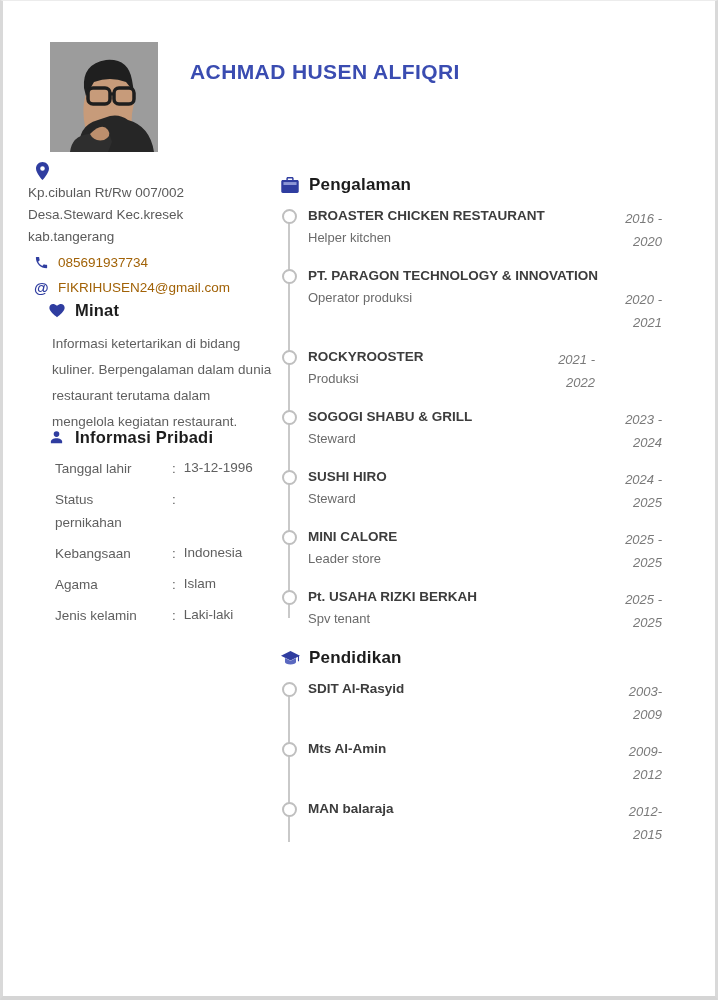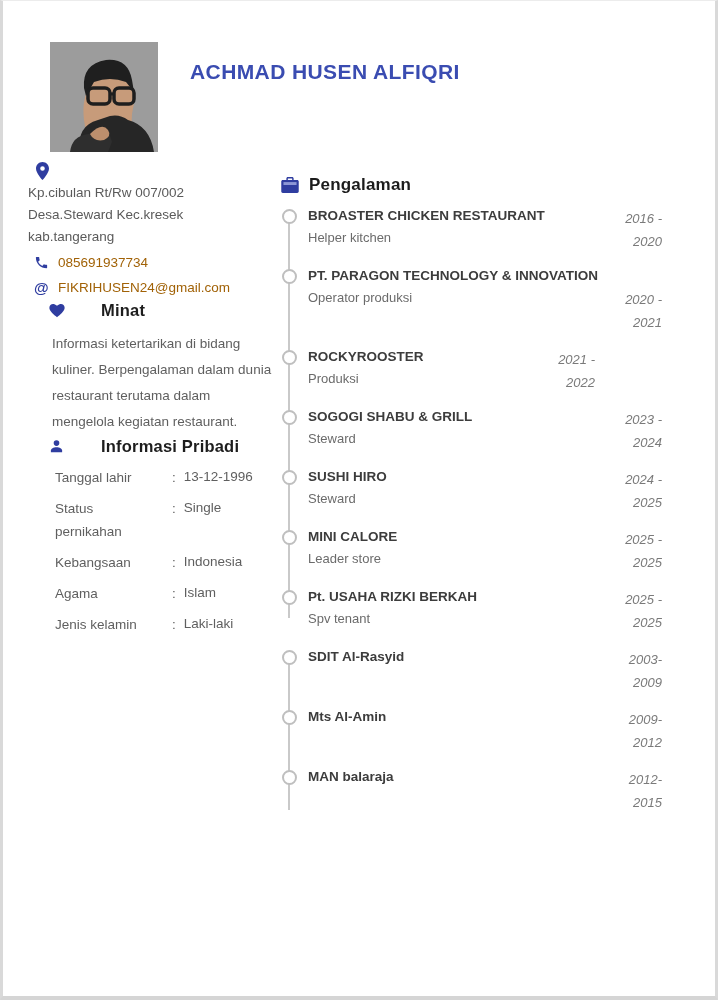--- a/index.html
+++ b/index.html
@@ -28,23 +28,23 @@
   
   .contact-block { position:absolute; left:28px; top:162px; width:230px; }
   .pin-wrap { margin-left:8px; height:20px; }
   .addr-line { font-size:13.5px; line-height:22px; color:#5a5a5a; }
   .icon-row { display:flex; align-items:center; margin-top:4px; height:21px; }
   .icon-row .ic { width:16px; margin-left:6px; margin-right:8px; flex:0 0 auto; display:flex; align-items:center; }
   .icon-row .txt { font-size:13.5px; color:#a16207; }
   .at-glyph { font-size:15px; font-weight:700; color:#2f3da0; }
 
   .interest-block { position:absolute; left:42px; top:301px; width:232px; }
-  .personal-block { position:absolute; left:42px; top:437px; width:230px; }
-
-  .sub-head { display:flex; align-items:center;gap:26px; }
+  .personal-block { position:absolute; left:42px; top:428px; width:230px; }
+
+  .sub-head { display:flex; align-items:center; }
   .sub-head .ic { width:17px; margin-left:7px; margin-right:9px; display:flex; align-items:center; }
   .sub-head .t { font-size:16.5px; font-weight:700; color:#1d1d1d; letter-spacing:0.2px; }
 
   .interest-text {
     margin-top:11px; margin-left:10px; width:222px;
     font-size:13.5px; line-height:26px; color:#5f5f5f;
   }
 
   .info-rows { margin-top:10px; }
   .info-row { display:flex; padding-left:13px; margin-bottom:8px; }
@@ -151,21 +151,20 @@
   </div>
   <div class="info-rows">
     <div class="info-row">
       <span class="info-label">Tanggal lahir</span>
       <span class="info-sep">:</span>
       <span class="info-value">13-12-1996</span>
     </div>
     <div class="info-row">
       <span class="info-label">Status pernikahan</span>
       <span class="info-sep">:</span>
-      <span class="info-value">Single</span>
     </div>
     <div class="info-row">
       <span class="info-label">Kebangsaan</span>
       <span class="info-sep">:</span>
       <span class="info-value">Indonesia</span>
     </div>
     <div class="info-row">
       <span class="info-label">Agama</span>
       <span class="info-sep">:</span>
       <span class="info-value">Islam</span>
@@ -256,20 +255,30 @@
         <div class="titem-title">Pt. USAHA RIZKI BERKAH</div>
         <div class="titem-role">Spv tenant</div>
       </div>
       <div class="titem-dates">
         <span>2025 -</span>
           <span>2025</span>
       </div>
     </div>
   </div>
 
+  <div class="section-head edu-gap">
+    <span class="ic">
+      <svg width="19" height="15" viewBox="0 0 24 19">
+          <path d="M12 0 L24 6 L12 12 L0 6 Z" fill="#2f3da0"></path>
+          <path d="M5 9 V14 C5 15.7 8.1 17 12 17 C15.9 17 19 15.7 19 14 V9 L12 12.5 Z" fill="#5a68c0"></path>
+          <rect x="21.4" y="6" width="1.4" height="7" fill="#2f3da0"></rect>
+        </svg>
+    </span>
+    <span class="t">Pendidikan</span>
+  </div>
 
   <div class="timeline edu">
     <div class="titem eitem">
       <div class="titem-body">
         <div class="titem-title">SDIT Al-Rasyid</div>
       </div>
       <div class="titem-dates">
         <span>2003-</span>
           <span>2009</span>
       </div>

